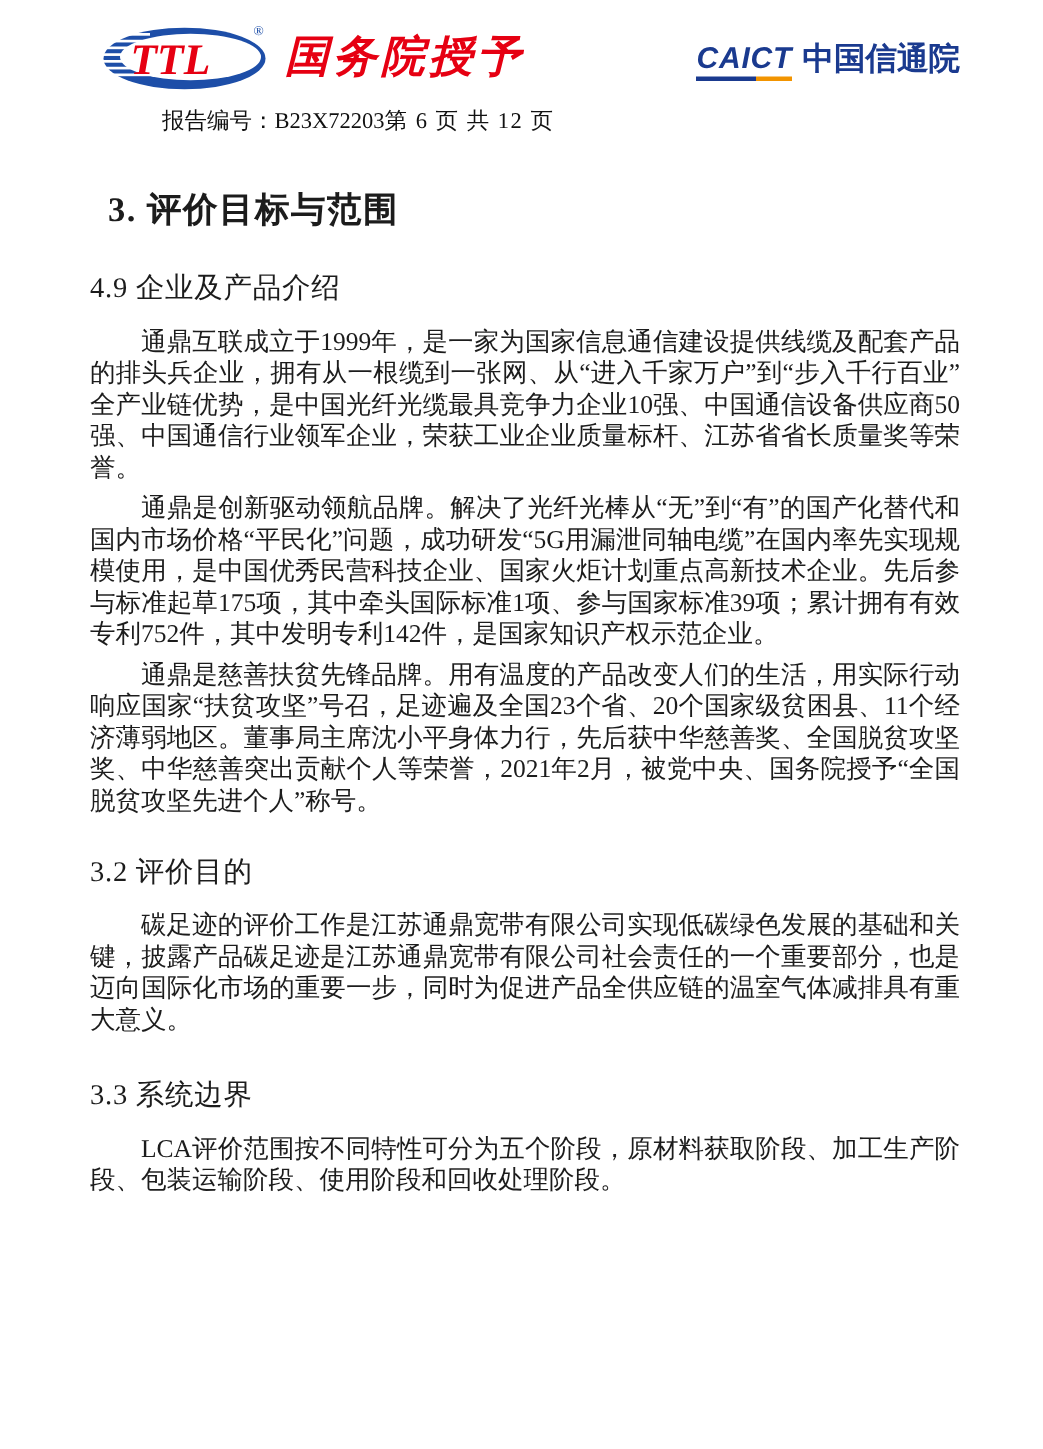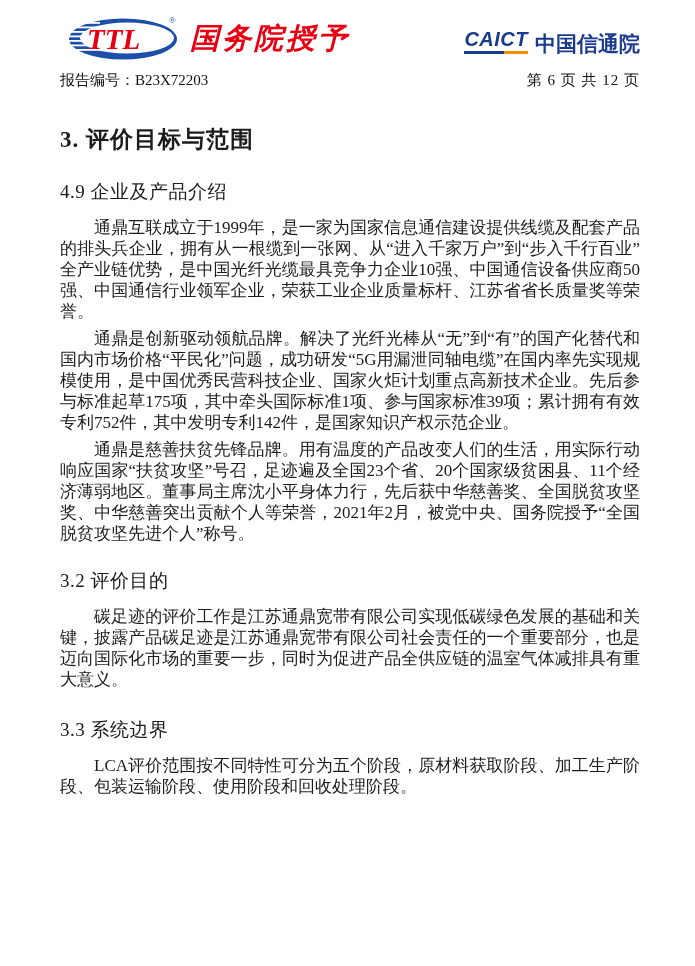--- a/index.html
+++ b/index.html
@@ -8,36 +8,36 @@
     font-family:"Liberation Serif","DejaVu Serif",serif;
     color:#1c1c1c;
   }
   .page{width:695px;height:966px;background:#fff;box-sizing:border-box;
     padding:14px 55px 0 60px;}
   
   .logo-row{display:flex;justify-content:space-between;align-items:center;height:48px;}
   .ttl-logo{display:flex;align-items:center;margin-left:6px;}
   .ttl-cn{font-size:29px;line-height:1;color:#e60012;font-weight:bold;
     letter-spacing:3px;margin-left:2px;font-style:italic;}
-  .caict-logo{display:flex;align-items:flex-end;gap:7px;margin-top:6px;}
+  .caict-logo{display:flex;align-items:flex-start;gap:7px;margin-top:6px;}
   .caict-abbr-wrap{display:flex;flex-direction:column;align-items:stretch;}
   .caict-abbr{font-family:"Liberation Sans","DejaVu Sans",sans-serif;
     font-size:20px;font-weight:800;font-style:italic;color:#1a3a8f;
     letter-spacing:.5px;line-height:1;}
   .caict-underline{display:flex;height:3px;margin-top:2px;}
   .caict-underline .u-blue{flex:0 0 62%;background:#1a3a8f;}
   .caict-underline .u-orange{flex:1;background:#f29400;}
   .caict-cn{font-family:"Liberation Sans","DejaVu Sans",sans-serif;
     font-size:21px;font-weight:700;color:#1a3a8f;line-height:1;}
-  .meta-row{display:flex;justify-content:space-between;align-items:baseline;
-    margin-top:9px;font-size:15px;color:#111;}
+  .meta-row{display:flex;justify-content:flex-start;align-items:baseline;
+    margin-top:9px;font-size:15px;color:#111;margin-left:48px;}
   .meta-row .pageinfo{letter-spacing:1px;}
   
   main{display:block;}
-  h1{font-size:23px;font-weight:600;margin:34px 0 0 0;letter-spacing:1px;}
+  h1{font-size:23px;font-weight:600;margin:34px 0 0 12px;letter-spacing:1px;}
   h2{font-size:19px;font-weight:500;margin:24px 0 0 0;letter-spacing:.5px;}
   h2.h33{margin-top:27px;}
   .para-group{margin-top:12px;}
   p{font-size:17px;line-height:21px;margin:0 0 6px 0;
     text-indent:2em;text-align:justify;text-justify:inter-ideograph;}
   .para-group.tight p{margin-bottom:0;}
 </style>
 </head>
 <body>
 

